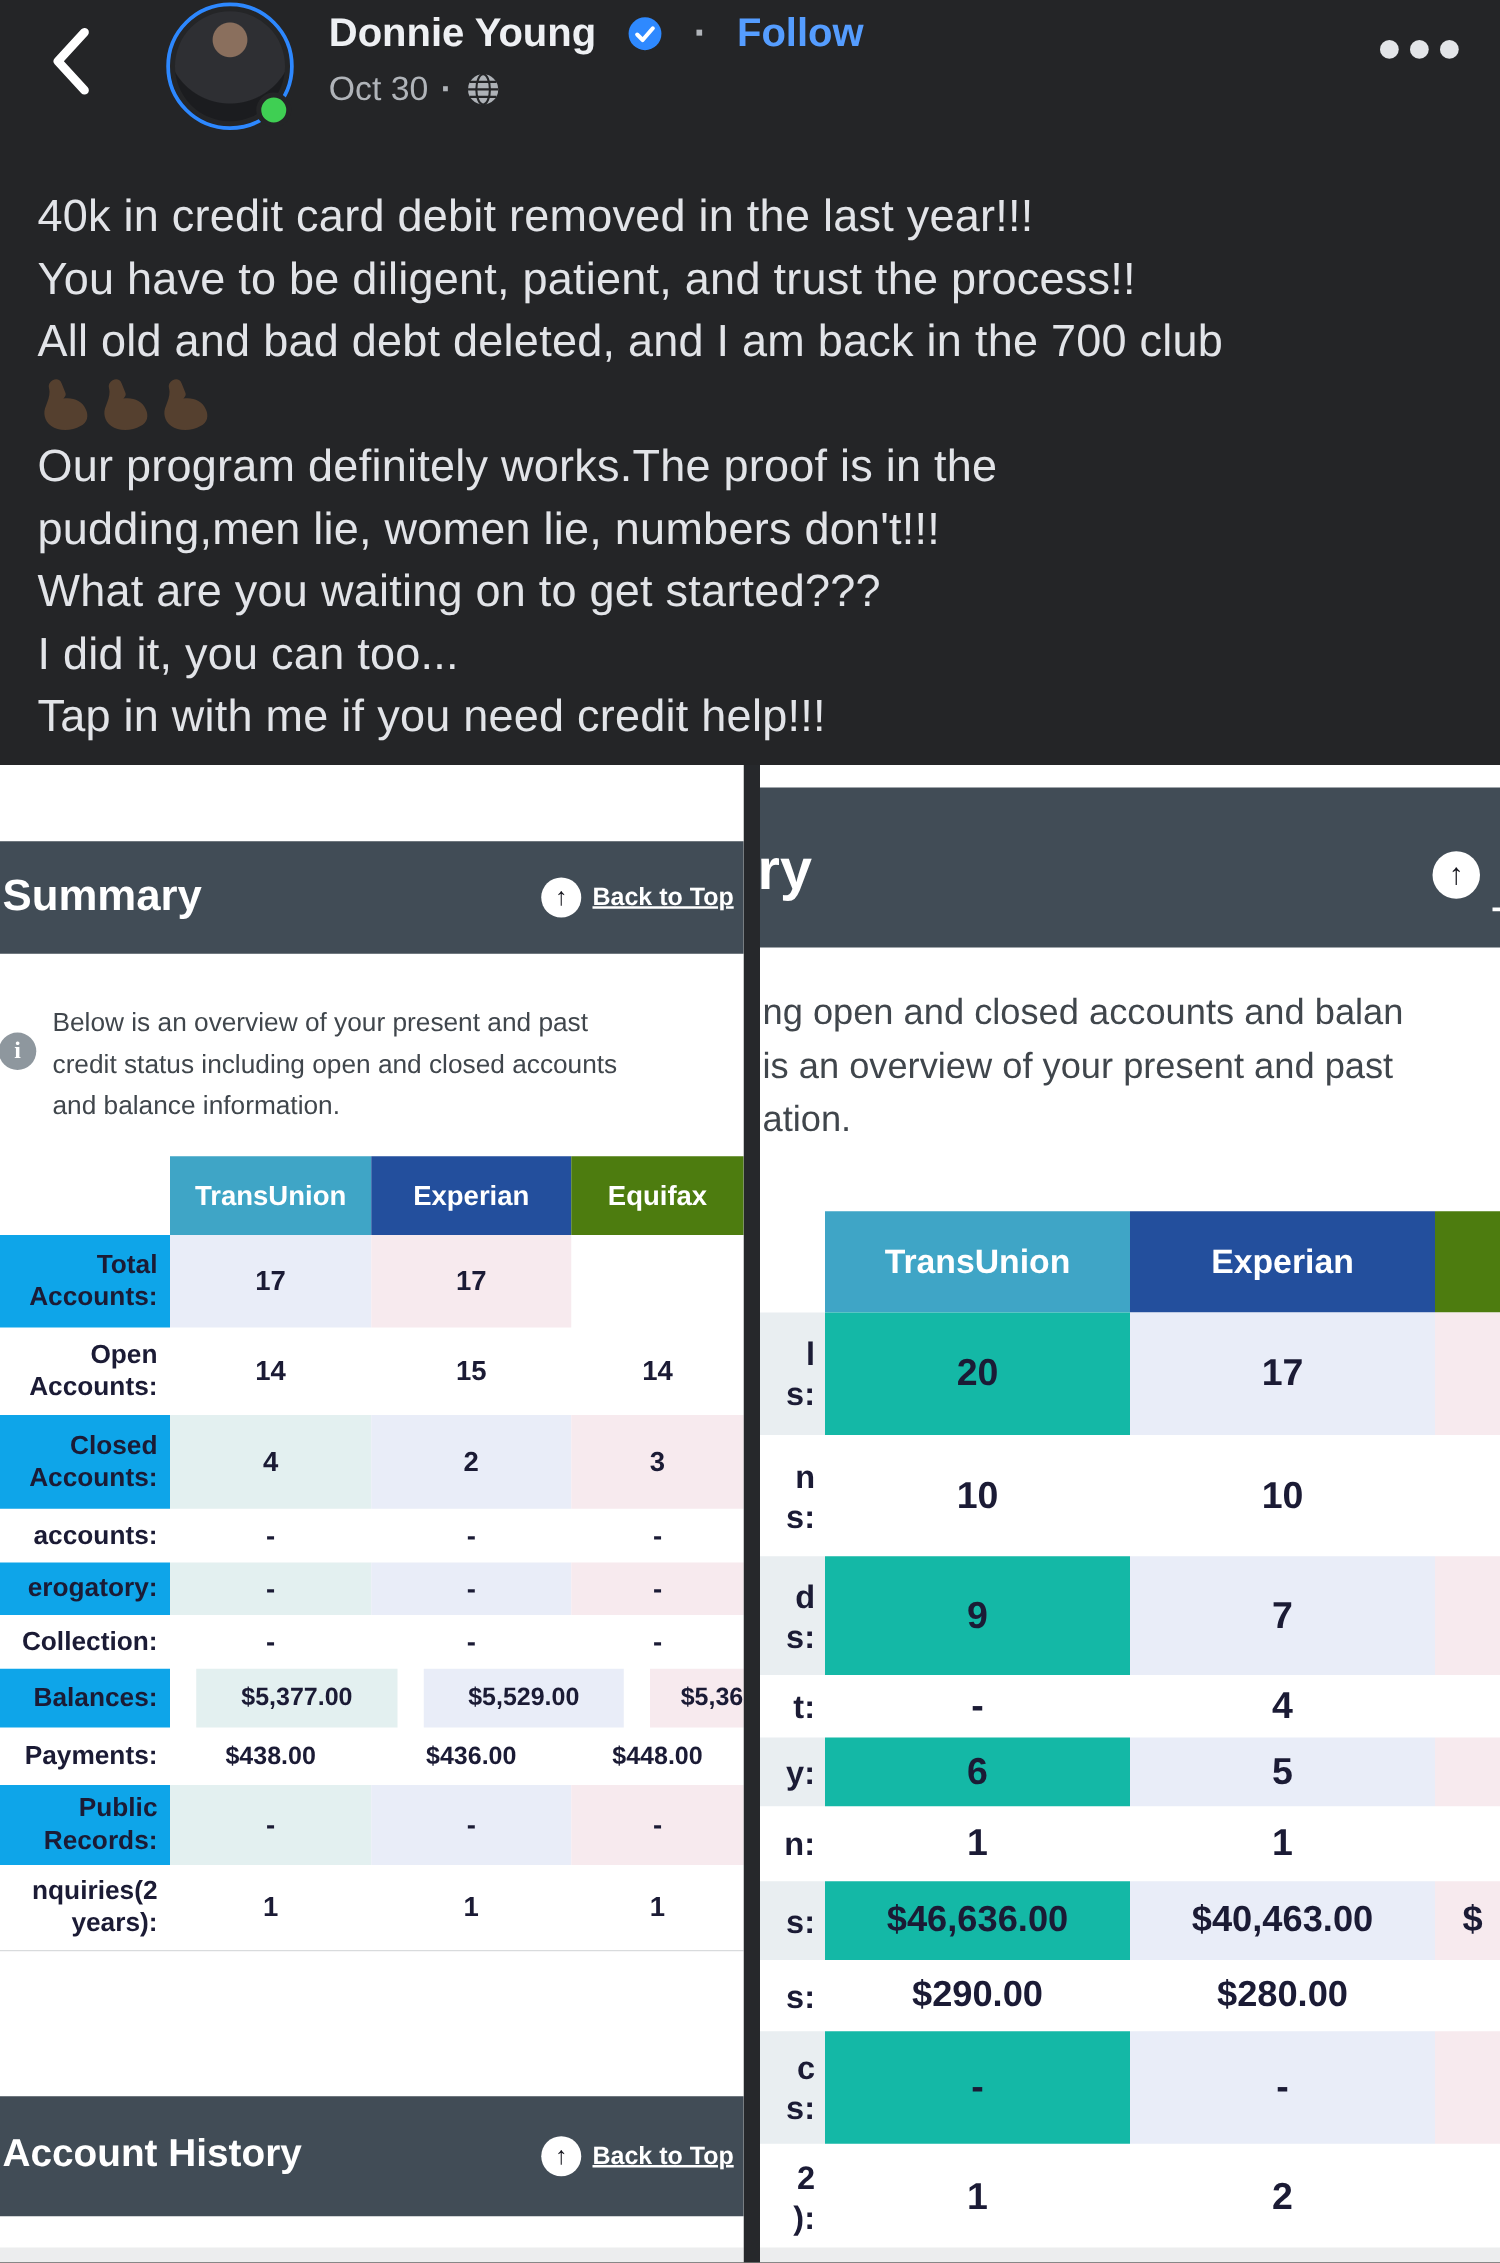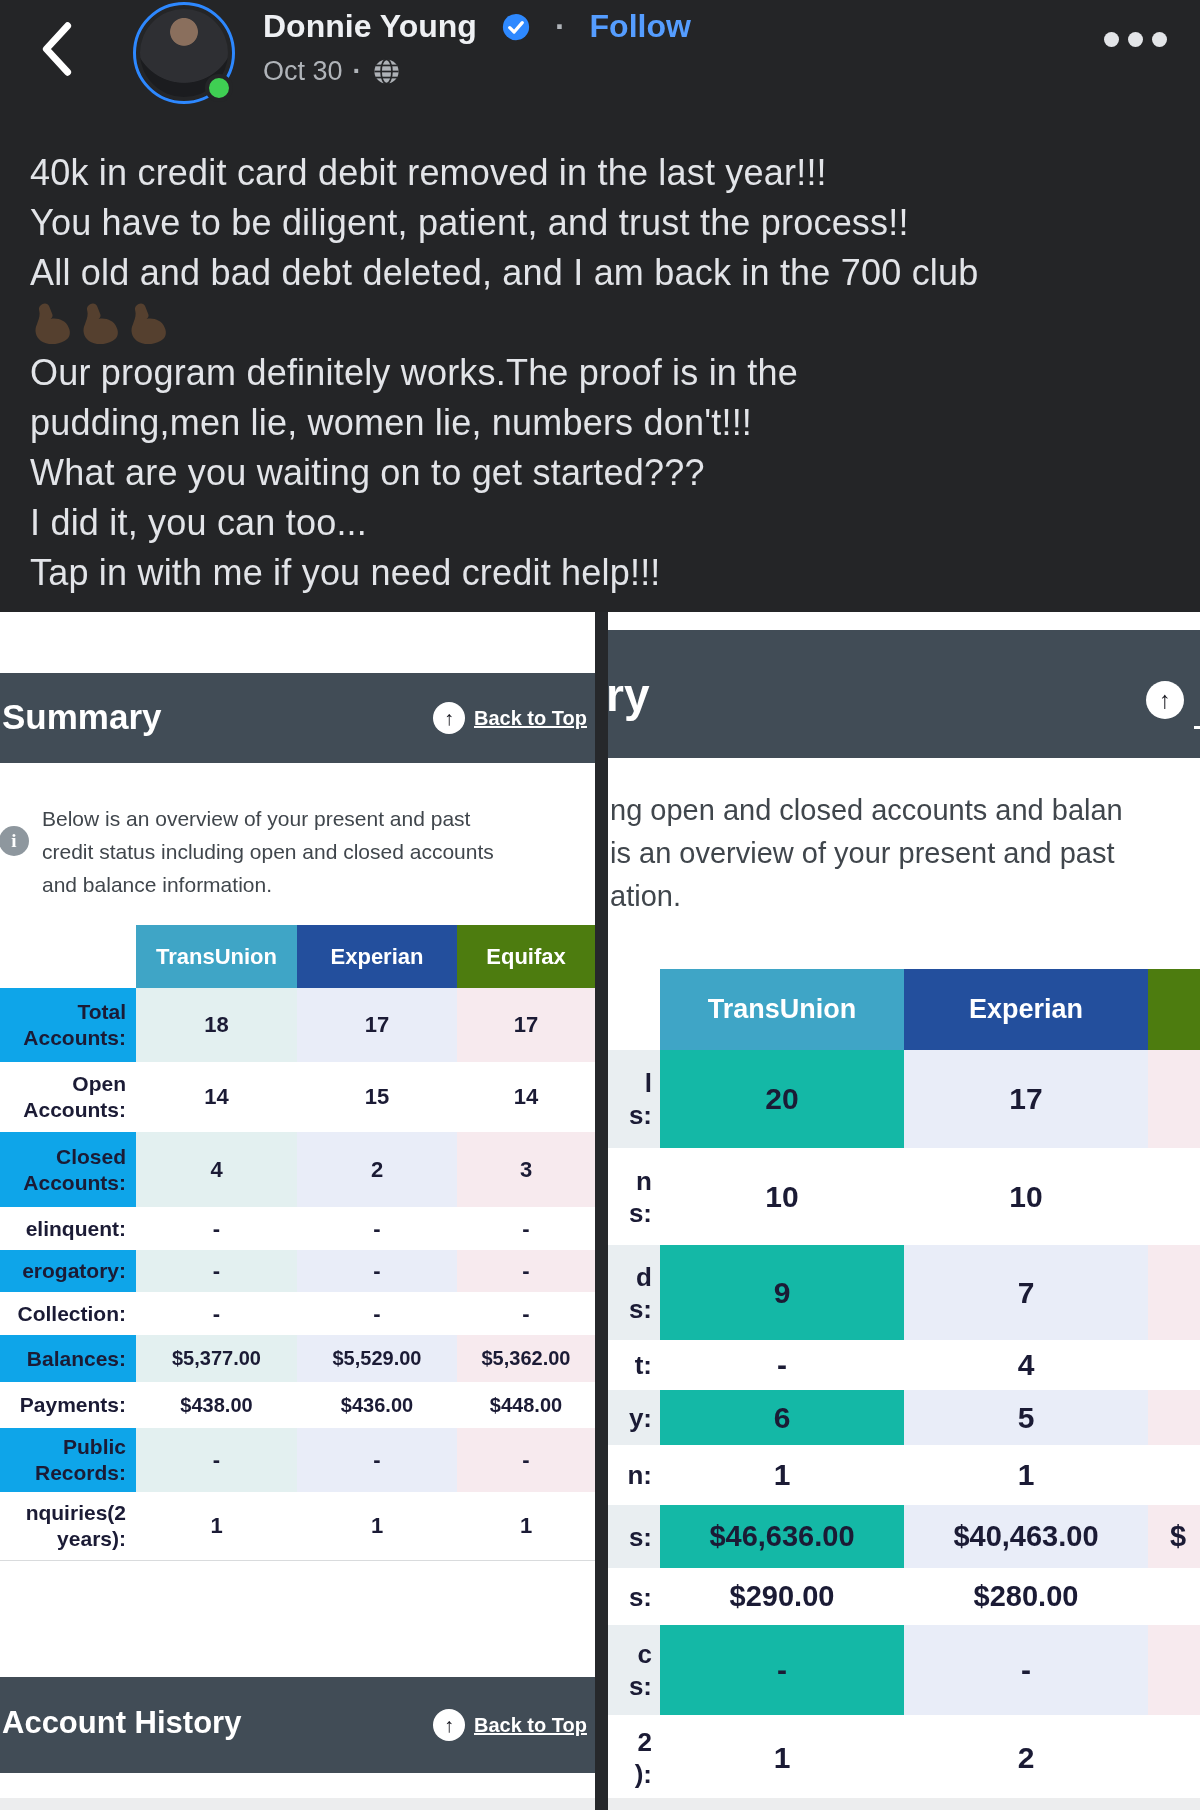--- a/index.html
+++ b/index.html
@@ -171,21 +171,20 @@
       <div class="trow head" style="height:63px;">
         <div class="cell c0"></div>
         <div class="cell c1 hd-tu">TransUnion</div>
         <div class="cell c2 hd-exp">Experian</div>
         <div class="cell c3 hd-eq">Equifax</div>
       </div>
       <div class="trow tint" style="height:74px;">
         <div class="cell lab c0">
             <span>Total Accounts:</span>
           </div>
-        <div class="cell c1">18</div>
         <div class="cell c2">17</div>
         <div class="cell c3">17</div>
       </div>
       <div class="trow" style="height:70px;">
         <div class="cell lab c0">
             <span>Open Accounts:</span>
           </div>
         <div class="cell c1">14</div>
         <div class="cell c2">15</div>
         <div class="cell c3">14</div>
@@ -193,21 +192,21 @@
       <div class="trow tint" style="height:75px;">
         <div class="cell lab c0">
             <span>Closed Accounts:</span>
           </div>
         <div class="cell c1">4</div>
         <div class="cell c2">2</div>
         <div class="cell c3">3</div>
       </div>
       <div class="trow" style="height:43px;">
         <div class="cell lab c0">
-            <span>elinquent:</span>
+            <span>accounts:</span>
           </div>
         <div class="cell c1">-</div>
         <div class="cell c2">-</div>
         <div class="cell c3">-</div>
       </div>
       <div class="trow tint" style="height:42px;">
         <div class="cell lab c0">
             <span>erogatory:</span>
           </div>
         <div class="cell c1">-</div>
@@ -215,21 +214,21 @@
         <div class="cell c3">-</div>
       </div>
       <div class="trow" style="height:43px;">
         <div class="cell lab c0">
             <span>Collection:</span>
           </div>
         <div class="cell c1">-</div>
         <div class="cell c2">-</div>
         <div class="cell c3">-</div>
       </div>
-      <div class="trow tint" style="height:47px;">
+      <div class="trow tint" style="height:47px;gap:21px;">
         <div class="cell lab c0">
             <span>Balances:</span>
           </div>
         <div class="cell money c1">$5,377.00</div>
         <div class="cell money c2">$5,529.00</div>
         <div class="cell money c3">$5,362.00</div>
       </div>
       <div class="trow" style="height:46px;">
         <div class="cell lab c0">
             <span>Payments:</span>

